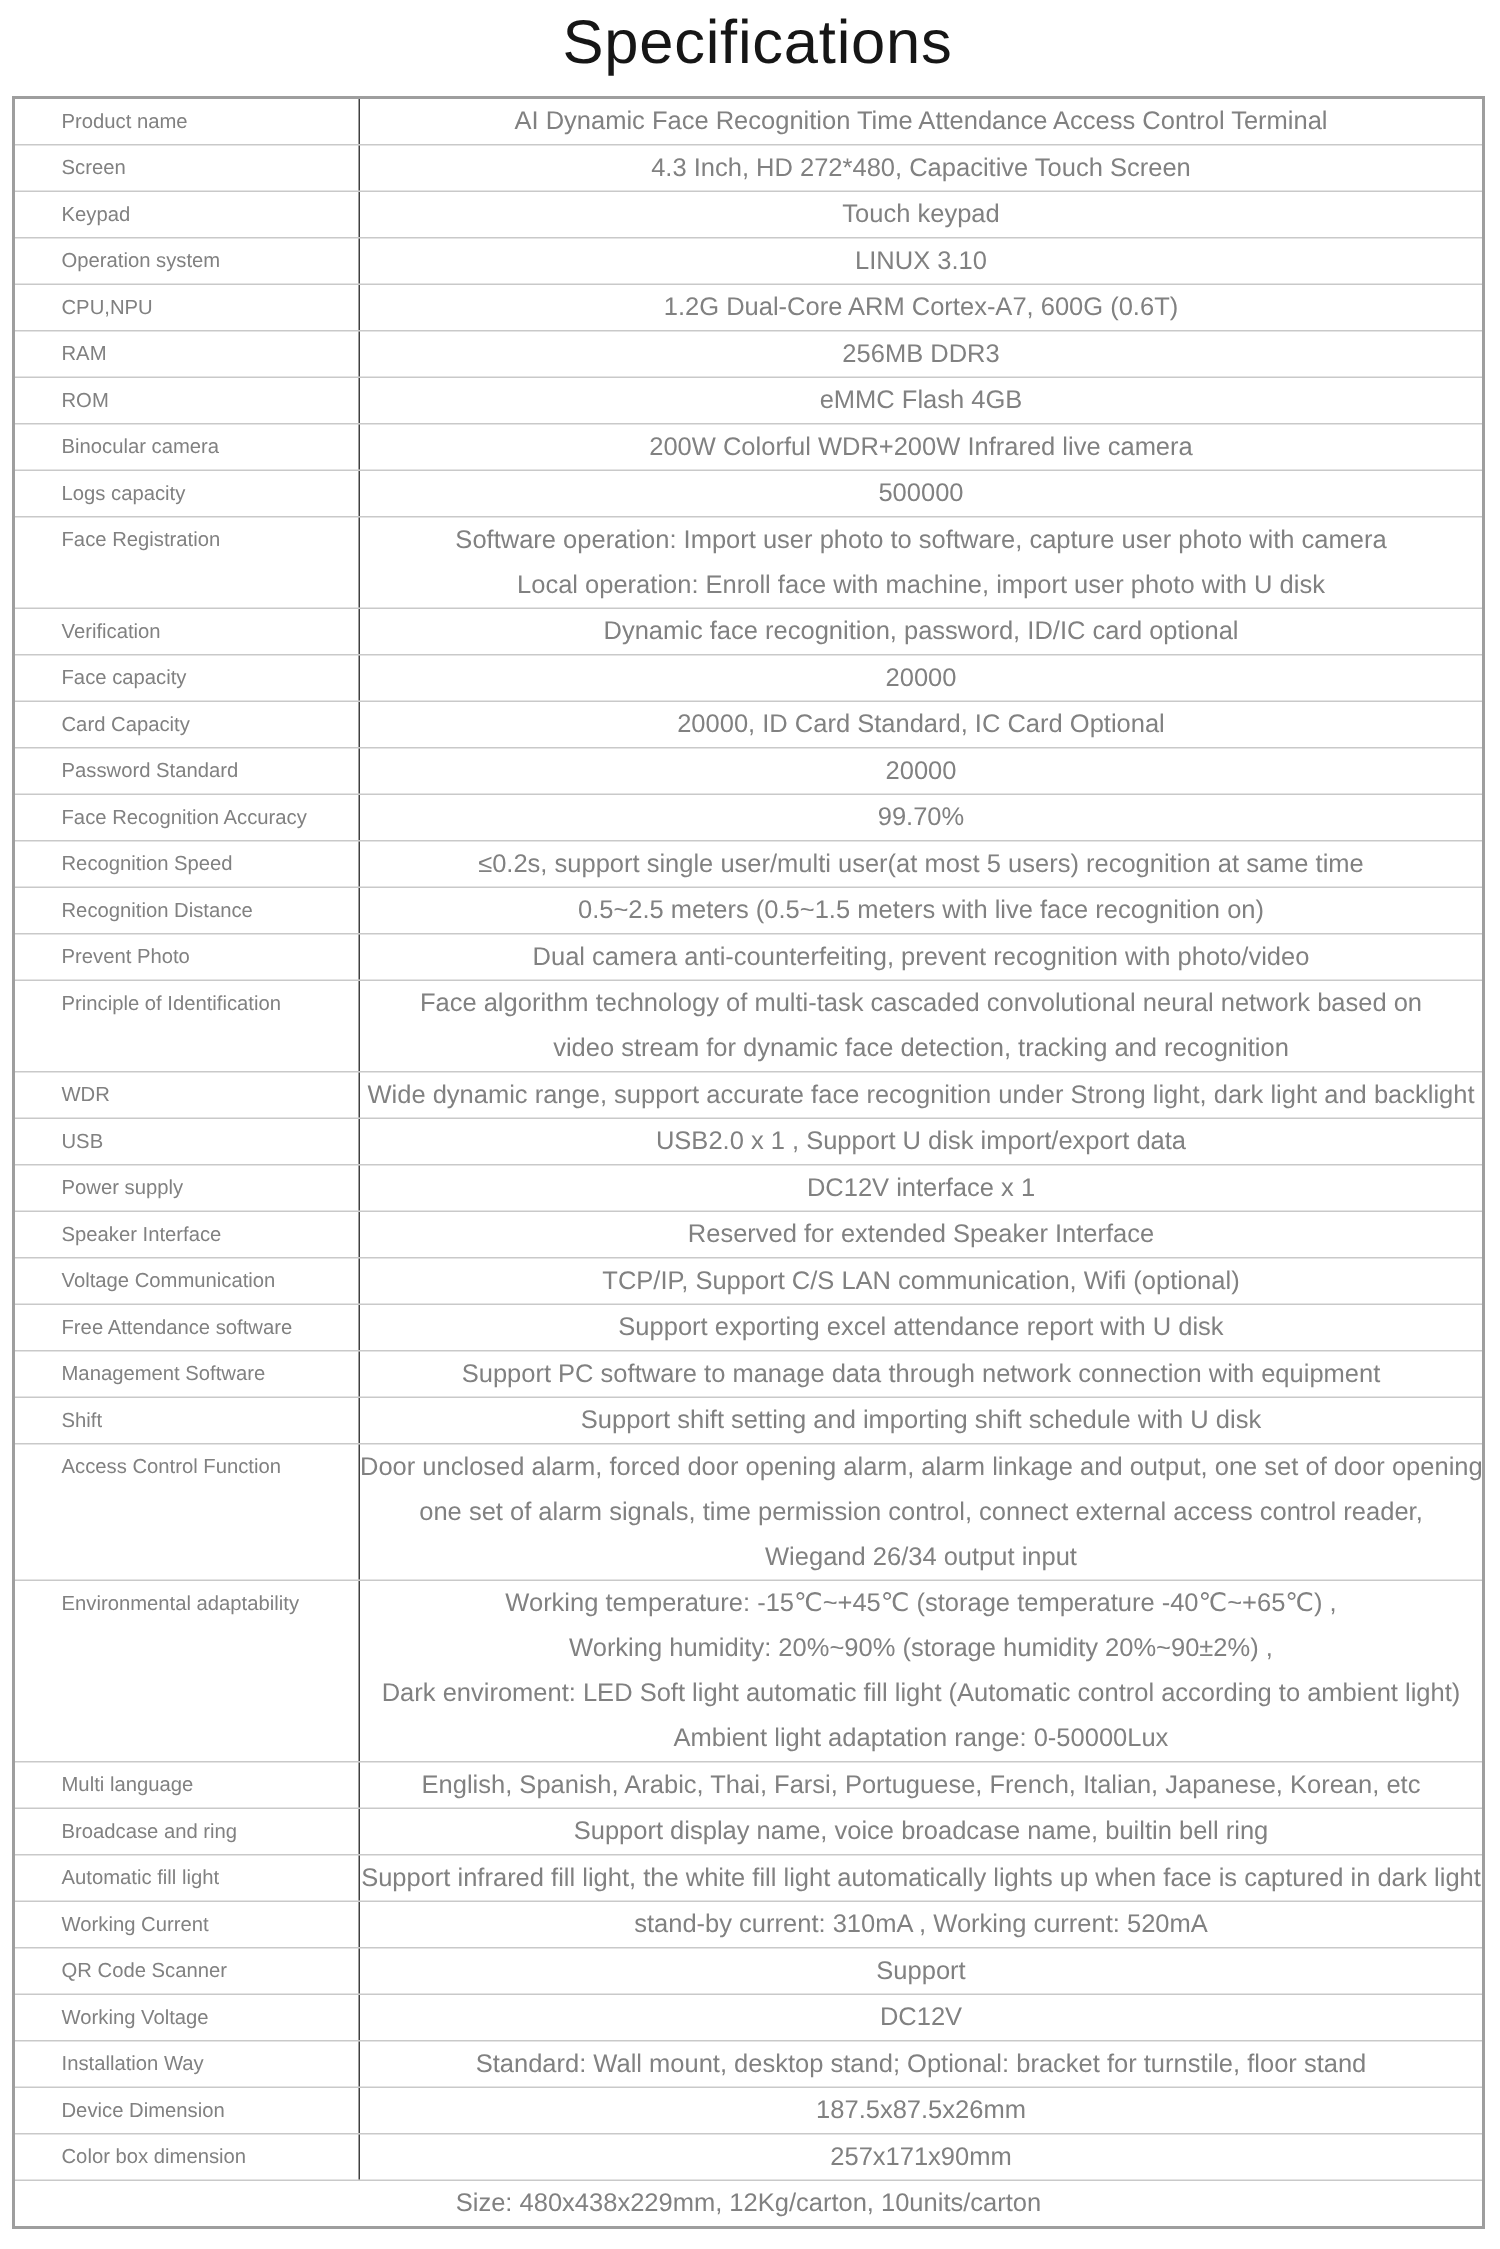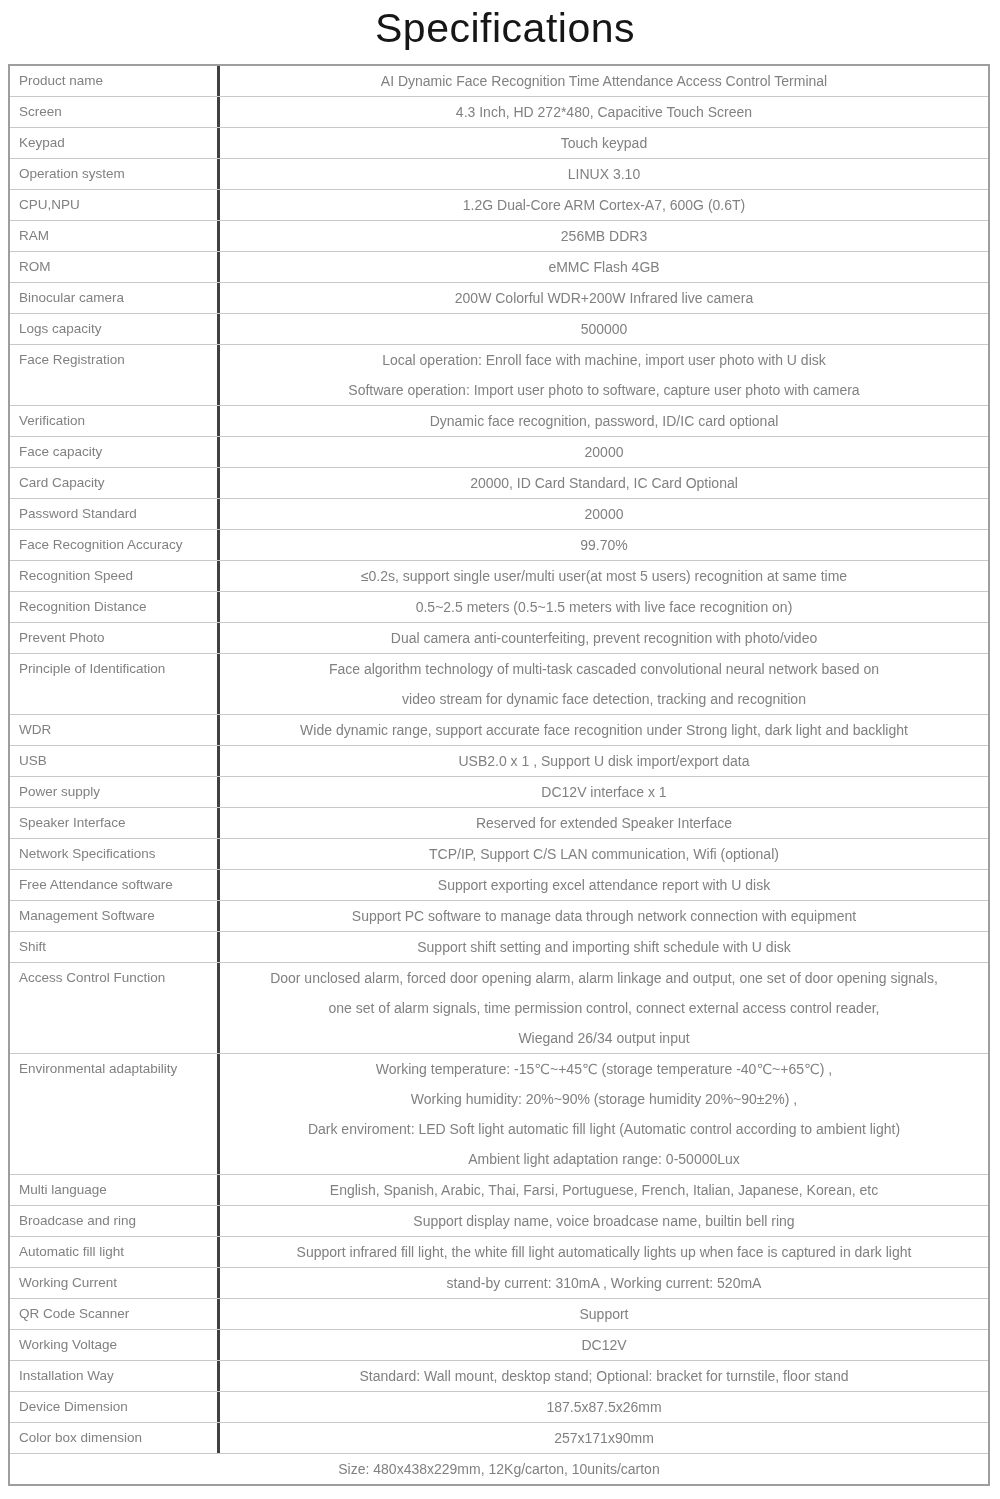--- a/index.html
+++ b/index.html
@@ -34,37 +34,37 @@
   }
   .row {
     display: flex;
     border-top: 1px solid #c9c9c9;
   }
   .row:first-child {
     border-top: none;
   }
   .label {
     flex: 0 0 198px;
-    border-right: 3px solid #404040;
-    padding-left: 9px;
+    border-right: 1px solid #404040;
+    padding-left: 31px;
     color: #818181;
     font-size: 13.5px;
     line-height: 30px;
     white-space: nowrap;
   }
   .value {
     flex: 1;
     min-width: 0;
   }
   .line {
     height: 30px;
     line-height: 30px;
     text-align: center;
     color: #818181;
-    font-size: 14px;
+    font-size: 17px;
     white-space: nowrap;
     overflow: hidden;
   }
 </style>
 </head>
 <body>
 
 <div class="page">
   <h1 class="title">Specifications</h1>
   <div class="spec-table" id="spec-table">
@@ -118,22 +118,22 @@
       </div>
       <div class="row">
         <div class="label">Logs capacity</div>
         <div class="value">
           <div class="line">500000</div>
         </div>
       </div>
       <div class="row">
         <div class="label">Face Registration</div>
         <div class="value">
+          <div class="line">Software operation: Import user photo to software, capture user photo with camera</div>
           <div class="line">Local operation: Enroll face with machine, import user photo with U disk</div>
-          <div class="line">Software operation: Import user photo to software, capture user photo with camera</div>
         </div>
       </div>
       <div class="row">
         <div class="label">Verification</div>
         <div class="value">
           <div class="line">Dynamic face recognition, password, ID/IC card optional</div>
         </div>
       </div>
       <div class="row">
         <div class="label">Face capacity</div>
@@ -202,21 +202,21 @@
           <div class="line">DC12V interface x 1</div>
         </div>
       </div>
       <div class="row">
         <div class="label">Speaker Interface</div>
         <div class="value">
           <div class="line">Reserved for extended Speaker Interface</div>
         </div>
       </div>
       <div class="row">
-        <div class="label">Network Specifications</div>
+        <div class="label">Voltage Communication</div>
         <div class="value">
           <div class="line">TCP/IP, Support C/S LAN communication, Wifi (optional)</div>
         </div>
       </div>
       <div class="row">
         <div class="label">Free Attendance software</div>
         <div class="value">
           <div class="line">Support exporting excel attendance report with U disk</div>
         </div>
       </div>

